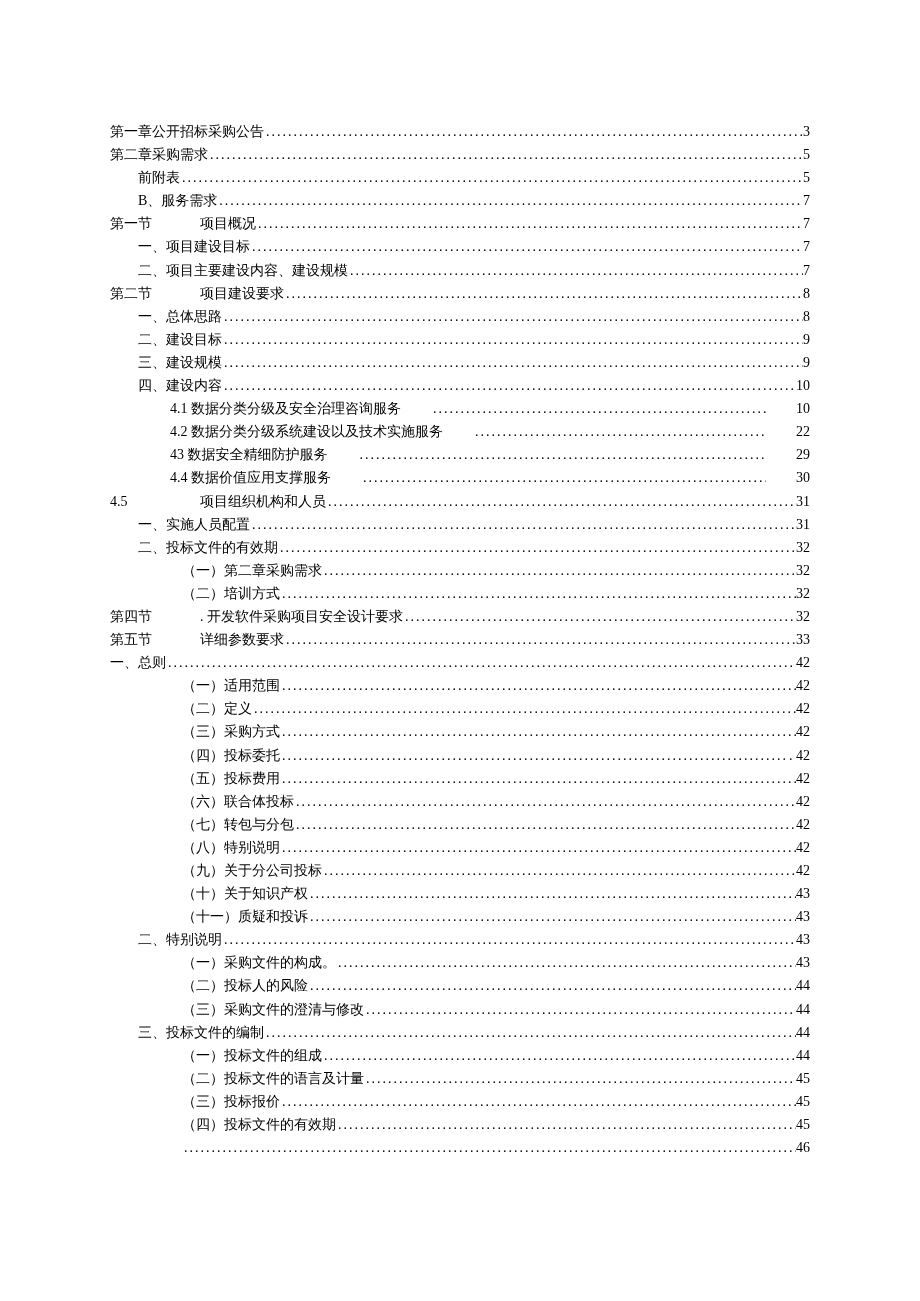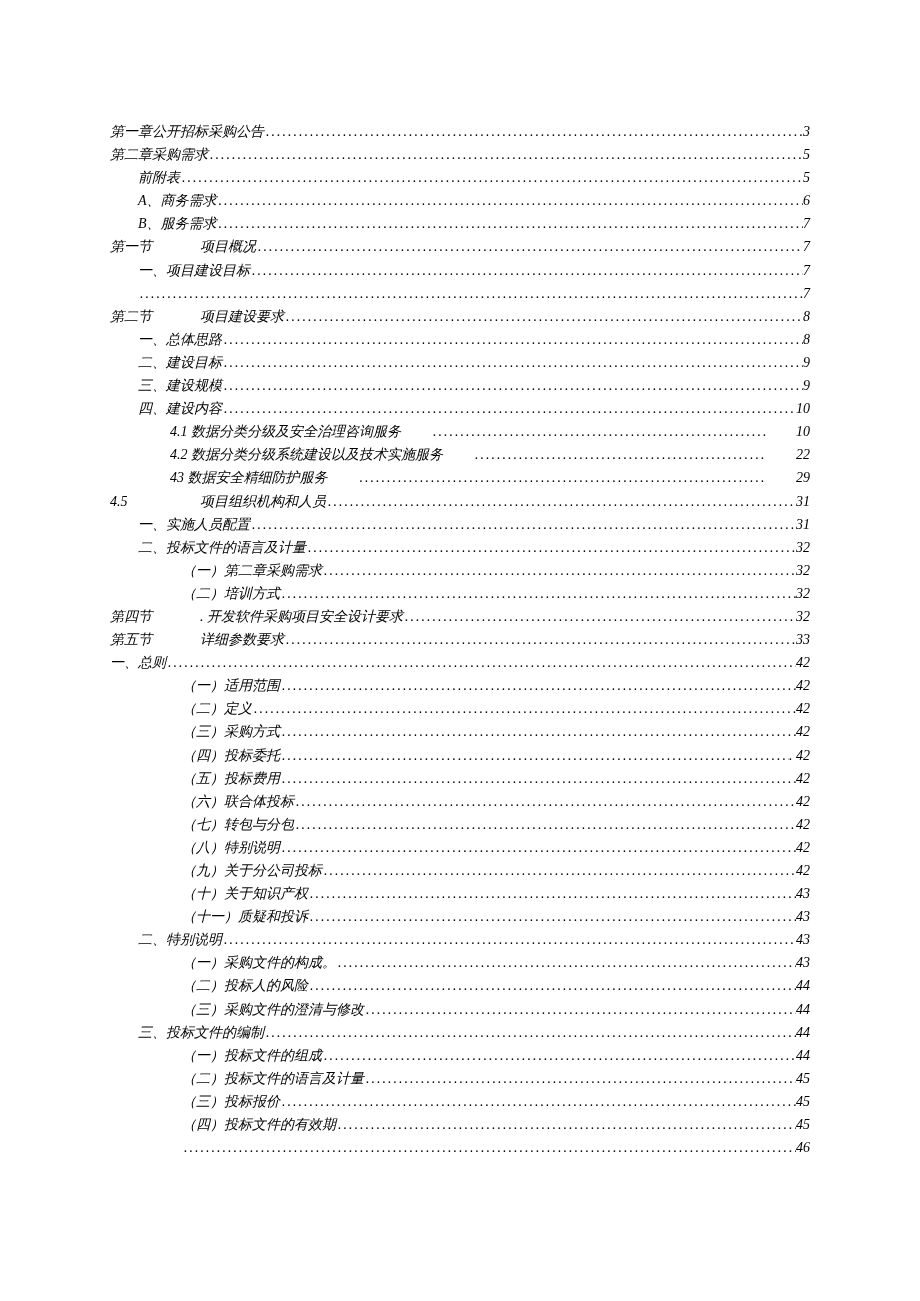--- a/index.html
+++ b/index.html
@@ -12,21 +12,20 @@
       font-family: "SimSun", "宋体", serif;
       width: 920px;
       height: 1301px;
       padding: 120px 110px 60px 110px;
       font-size: 14px;
       color: #000;
       line-height: 1.65;
     }
     .toc {
       width: 100%;
-      font-style: italic;
     }
     .toc-row {
       display: flex;
       align-items: baseline;
       white-space: nowrap;
       margin-bottom: 0;
     }
     .toc-label {
       flex-shrink: 0;
     }
@@ -67,41 +66,37 @@
       <span class="toc-label">第二章采购需求</span>
       <span class="dots"></span>
       <span class="page">5</span>
     </div>
     <div class="toc-row lvl1">
       <span class="toc-label">前附表</span>
       <span class="dots"></span>
       <span class="page">5</span>
     </div>
     <div class="toc-row lvl1">
-      <span class="toc-label">A、商务需求</span>
-      <span class="dots"></span>
-      <span class="page">6</span>
-    </div>
-    <div class="toc-row lvl1">
       <span class="toc-label">B、服务需求</span>
       <span class="dots"></span>
       <span class="page">7</span>
     </div>
     <div class="toc-row lvl0">
       <span class="toc-label sec-head">第一节</span>
       <span class="toc-label">项目概况</span>
       <span class="dots"></span>
       <span class="page">7</span>
     </div>
     <div class="toc-row lvl1">
       <span class="toc-label">一、项目建设目标</span>
       <span class="dots"></span>
       <span class="page">7</span>
     </div>
     <div class="toc-row lvl1">
+      <span class="toc-label">二、项目主要建设内容、建设规模</span>
       <span class="dots"></span>
       <span class="page">7</span>
     </div>
     <div class="toc-row lvl0">
       <span class="toc-label sec-head">第二节</span>
       <span class="toc-label">项目建设要求</span>
       <span class="dots"></span>
       <span class="page">8</span>
     </div>
     <div class="toc-row lvl1">
@@ -132,33 +127,38 @@
     <div class="toc-row lvl2">
       <span class="toc-label">4.2  数据分类分级系统建设以及技术实施服务</span>
       <span class="dots"></span>
       <span class="page">22</span>
     </div>
     <div class="toc-row lvl2">
       <span class="toc-label">43 数据安全精细防护服务</span>
       <span class="dots"></span>
       <span class="page">29</span>
     </div>
+    <div class="toc-row lvl2">
+      <span class="toc-label">4.4  数据价值应用支撑服务</span>
+      <span class="dots"></span>
+      <span class="page">30</span>
+    </div>
     <div class="toc-row lvl0">
       <span class="toc-label sec-head">4.5</span>
       <span class="toc-label">项目组织机构和人员</span>
       <span class="dots"></span>
       <span class="page">31</span>
     </div>
     <div class="toc-row lvl1">
       <span class="toc-label">一、实施人员配置</span>
       <span class="dots"></span>
       <span class="page">31</span>
     </div>
     <div class="toc-row lvl1">
-      <span class="toc-label">二、投标文件的语言及计量</span>
+      <span class="toc-label">二、投标文件的有效期</span>
       <span class="dots"></span>
       <span class="page">32</span>
     </div>
     <div class="toc-row lvl3">
       <span class="toc-label">（一）第二章采购需求</span>
       <span class="dots"></span>
       <span class="page">32</span>
     </div>
     <div class="toc-row lvl3">
       <span class="toc-label">（二）培训方式</span>

